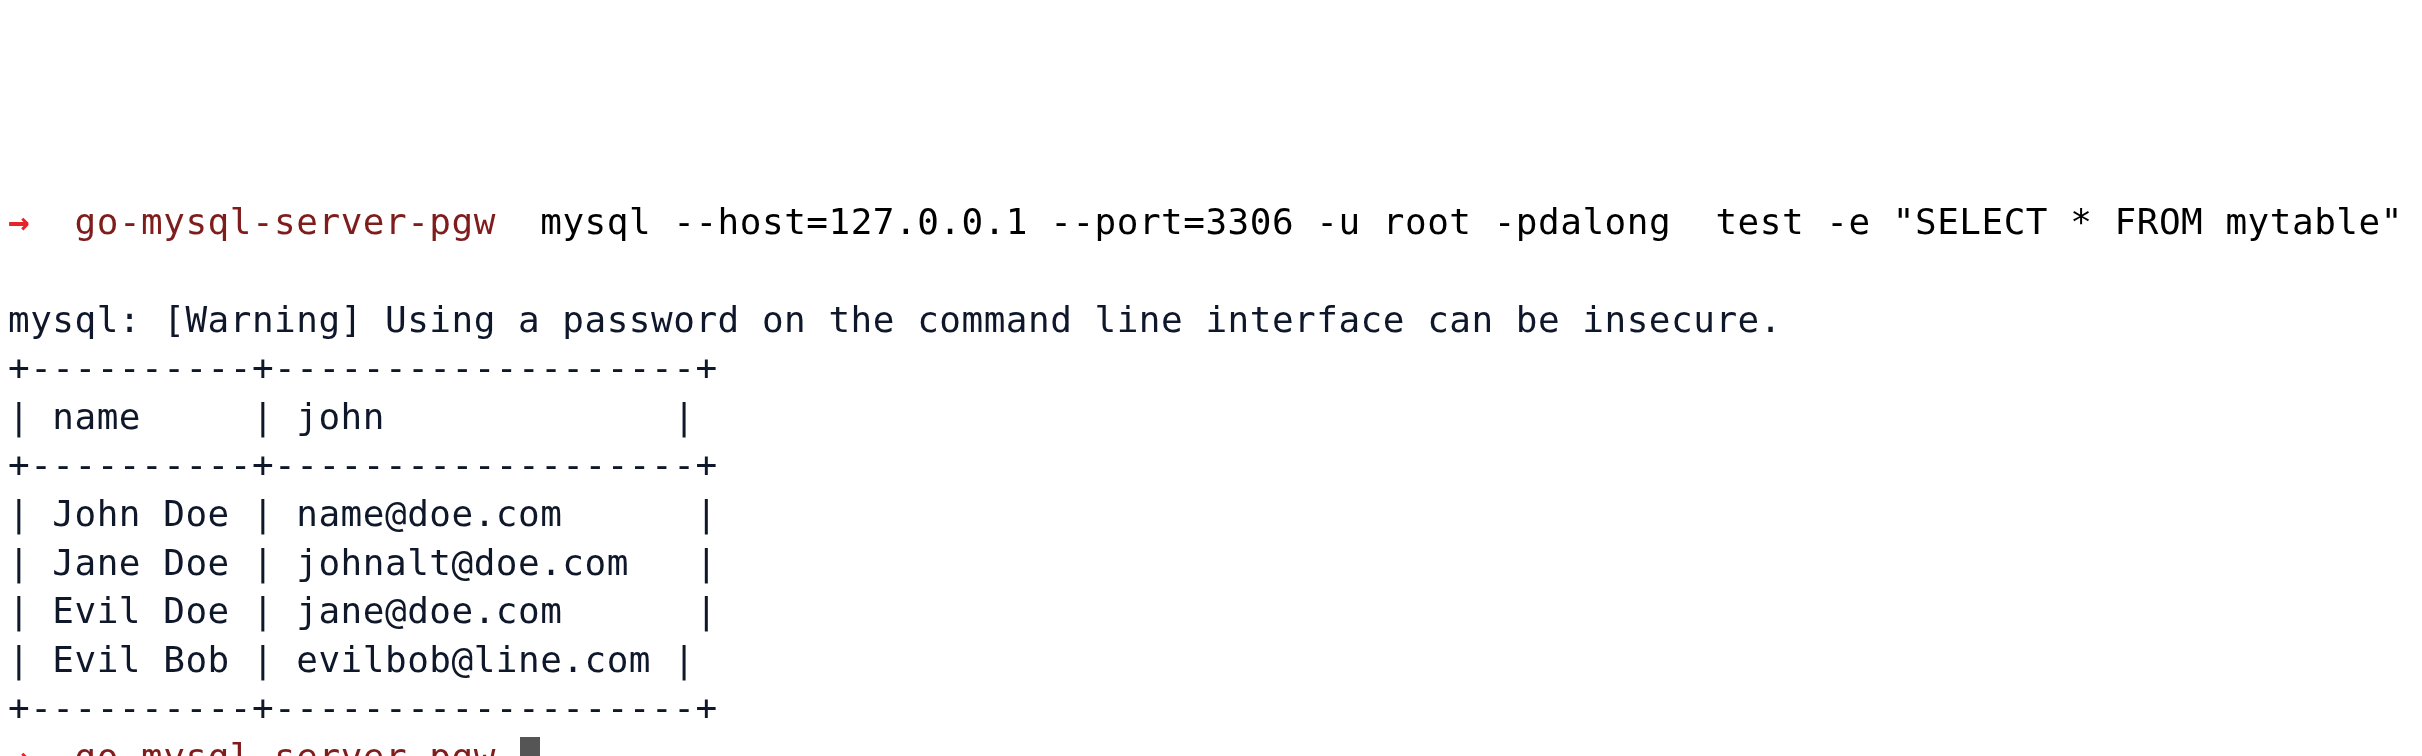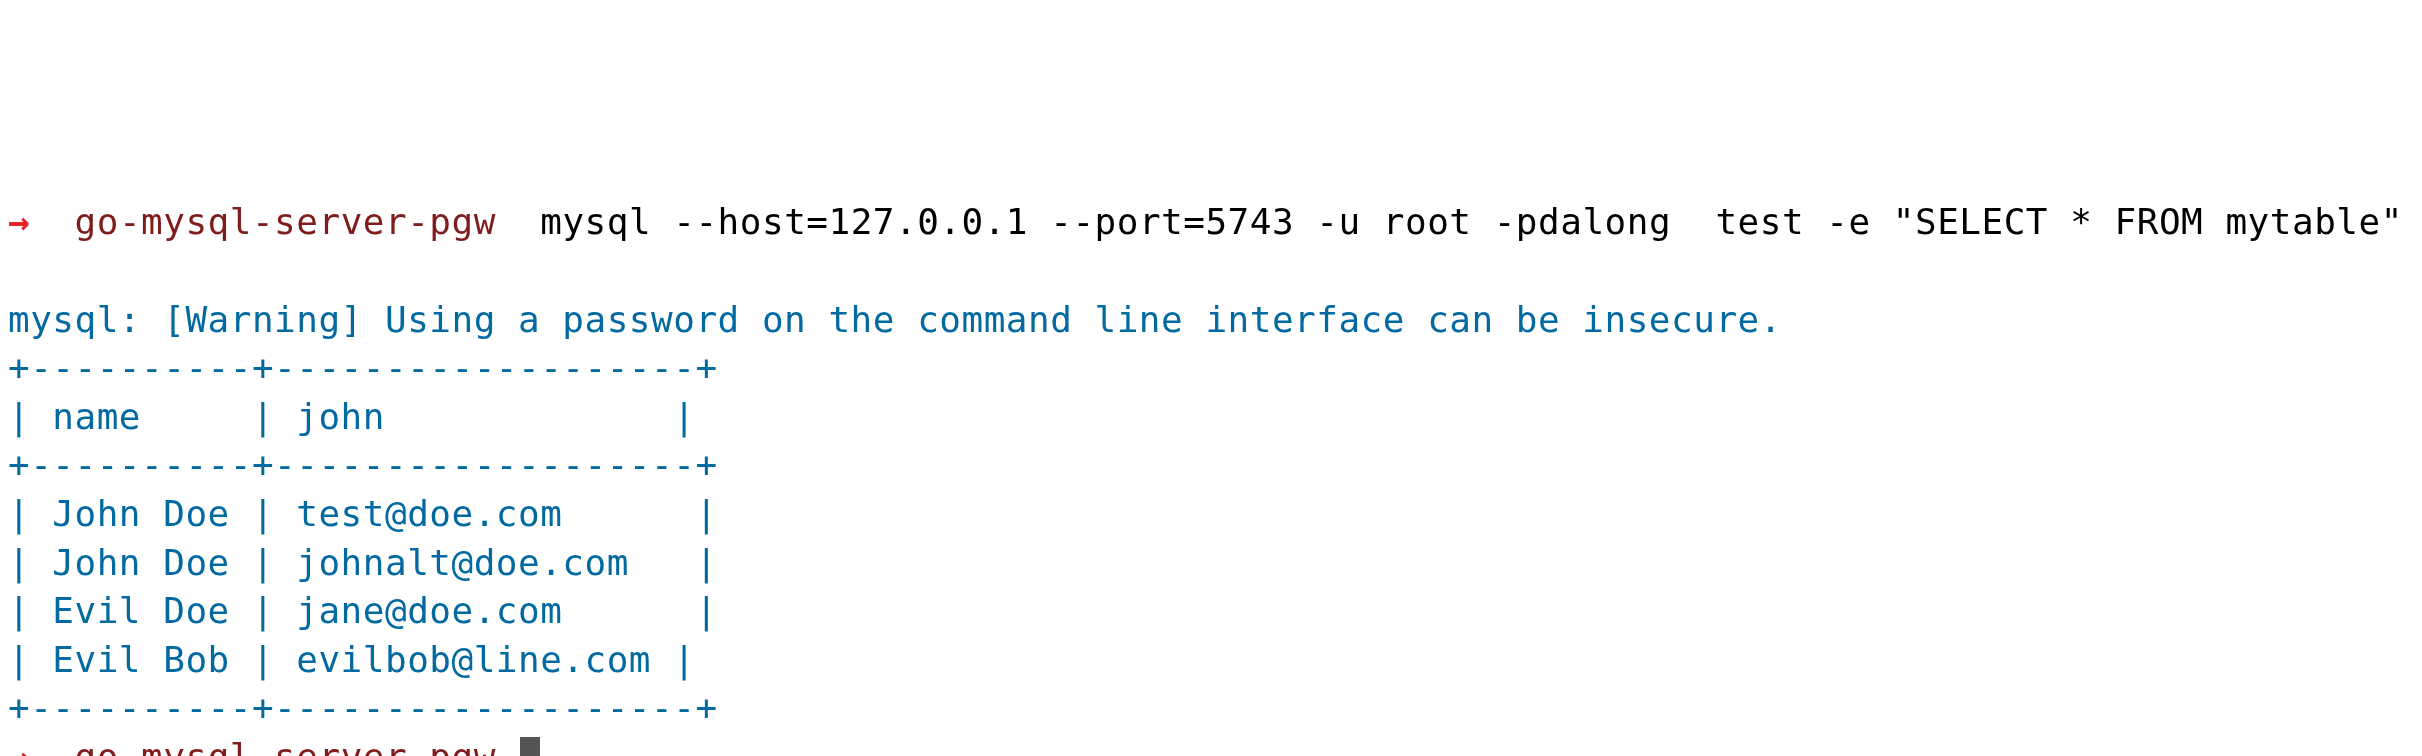--- a/index.html
+++ b/index.html
@@ -23,44 +23,44 @@
       font-weight: bold;
     }
     .dir {
       color: #7f1d1d;
       font-weight: normal;
     }
     .cmd {
       color: #000000;
     }
     .output {
-      color: #0369a1;
+      color: #0f172a;
     }
     .cursor {
       display: inline-block;
       width: 0.55em;
       height: 1.05em;
       background: #555555;
       vertical-align: text-bottom;
       margin-left: 2px;
       transform: translateY(-2px);
     }
   </style>
 </head>
 <body>
 
 
 
-<div><span class="arrow">→</span>  <span class="dir">go-mysql-server-pgw</span>  <span class="cmd">mysql --host=127.0.0.1 --port=5743 -u root -pdalong  test -e "SELECT * FROM mytable"</span>
+<div><span class="arrow">→</span>  <span class="dir">go-mysql-server-pgw</span>  <span class="cmd">mysql --host=127.0.0.1 --port=3306 -u root -pdalong  test -e "SELECT * FROM mytable"</span>
 <span class="output"> </span>
 <span class="output">mysql: [Warning] Using a password on the command line interface can be insecure.</span>
 <span class="output">+----------+-------------------+</span>
 <span class="output">| name     | john             |</span>
 <span class="output">+----------+-------------------+</span>
-<span class="output">| John Doe | test@doe.com      |</span>
-<span class="output">| John Doe | johnalt@doe.com   |</span>
+<span class="output">| John Doe | name@doe.com      |</span>
+<span class="output">| Jane Doe | johnalt@doe.com   |</span>
 <span class="output">| Evil Doe | jane@doe.com      |</span>
 <span class="output">| Evil Bob | evilbob@line.com |</span>
 <span class="output">+----------+-------------------+</span>
 <span class="arrow">→</span>  <span class="dir">go-mysql-server-pgw</span> <span class="cursor"></span></div>
 
 
 
 
 </body></html>

